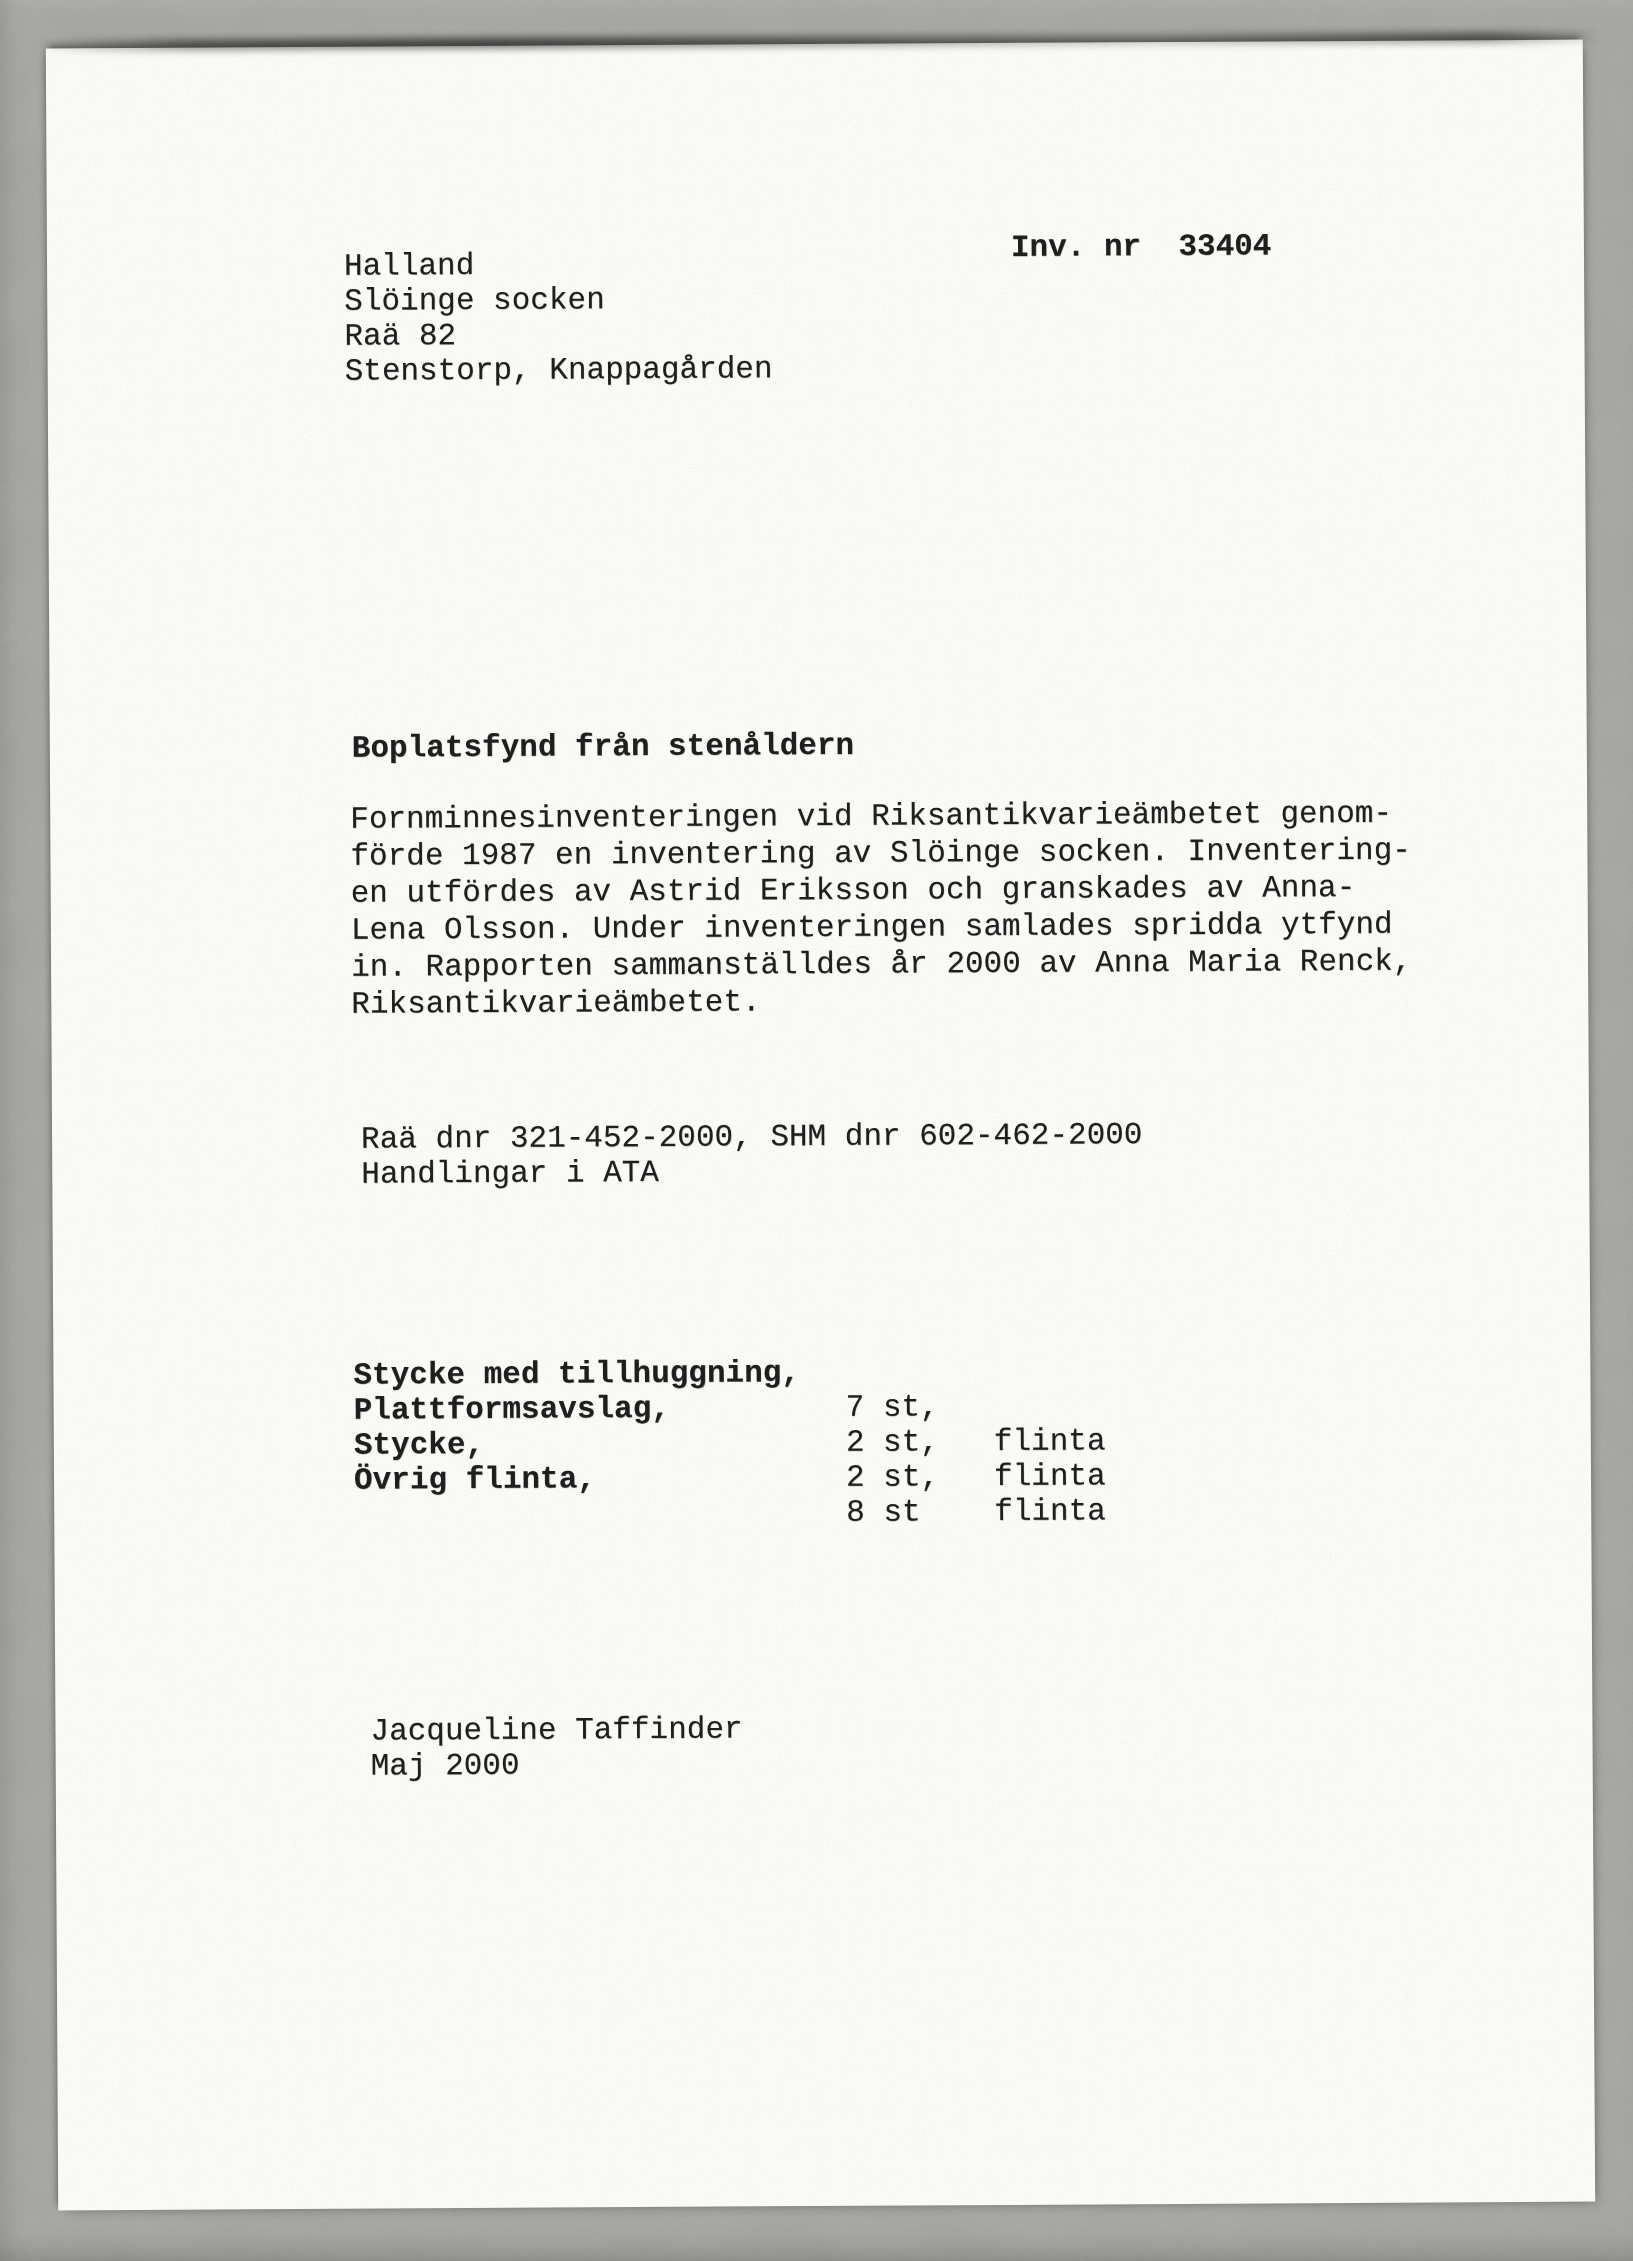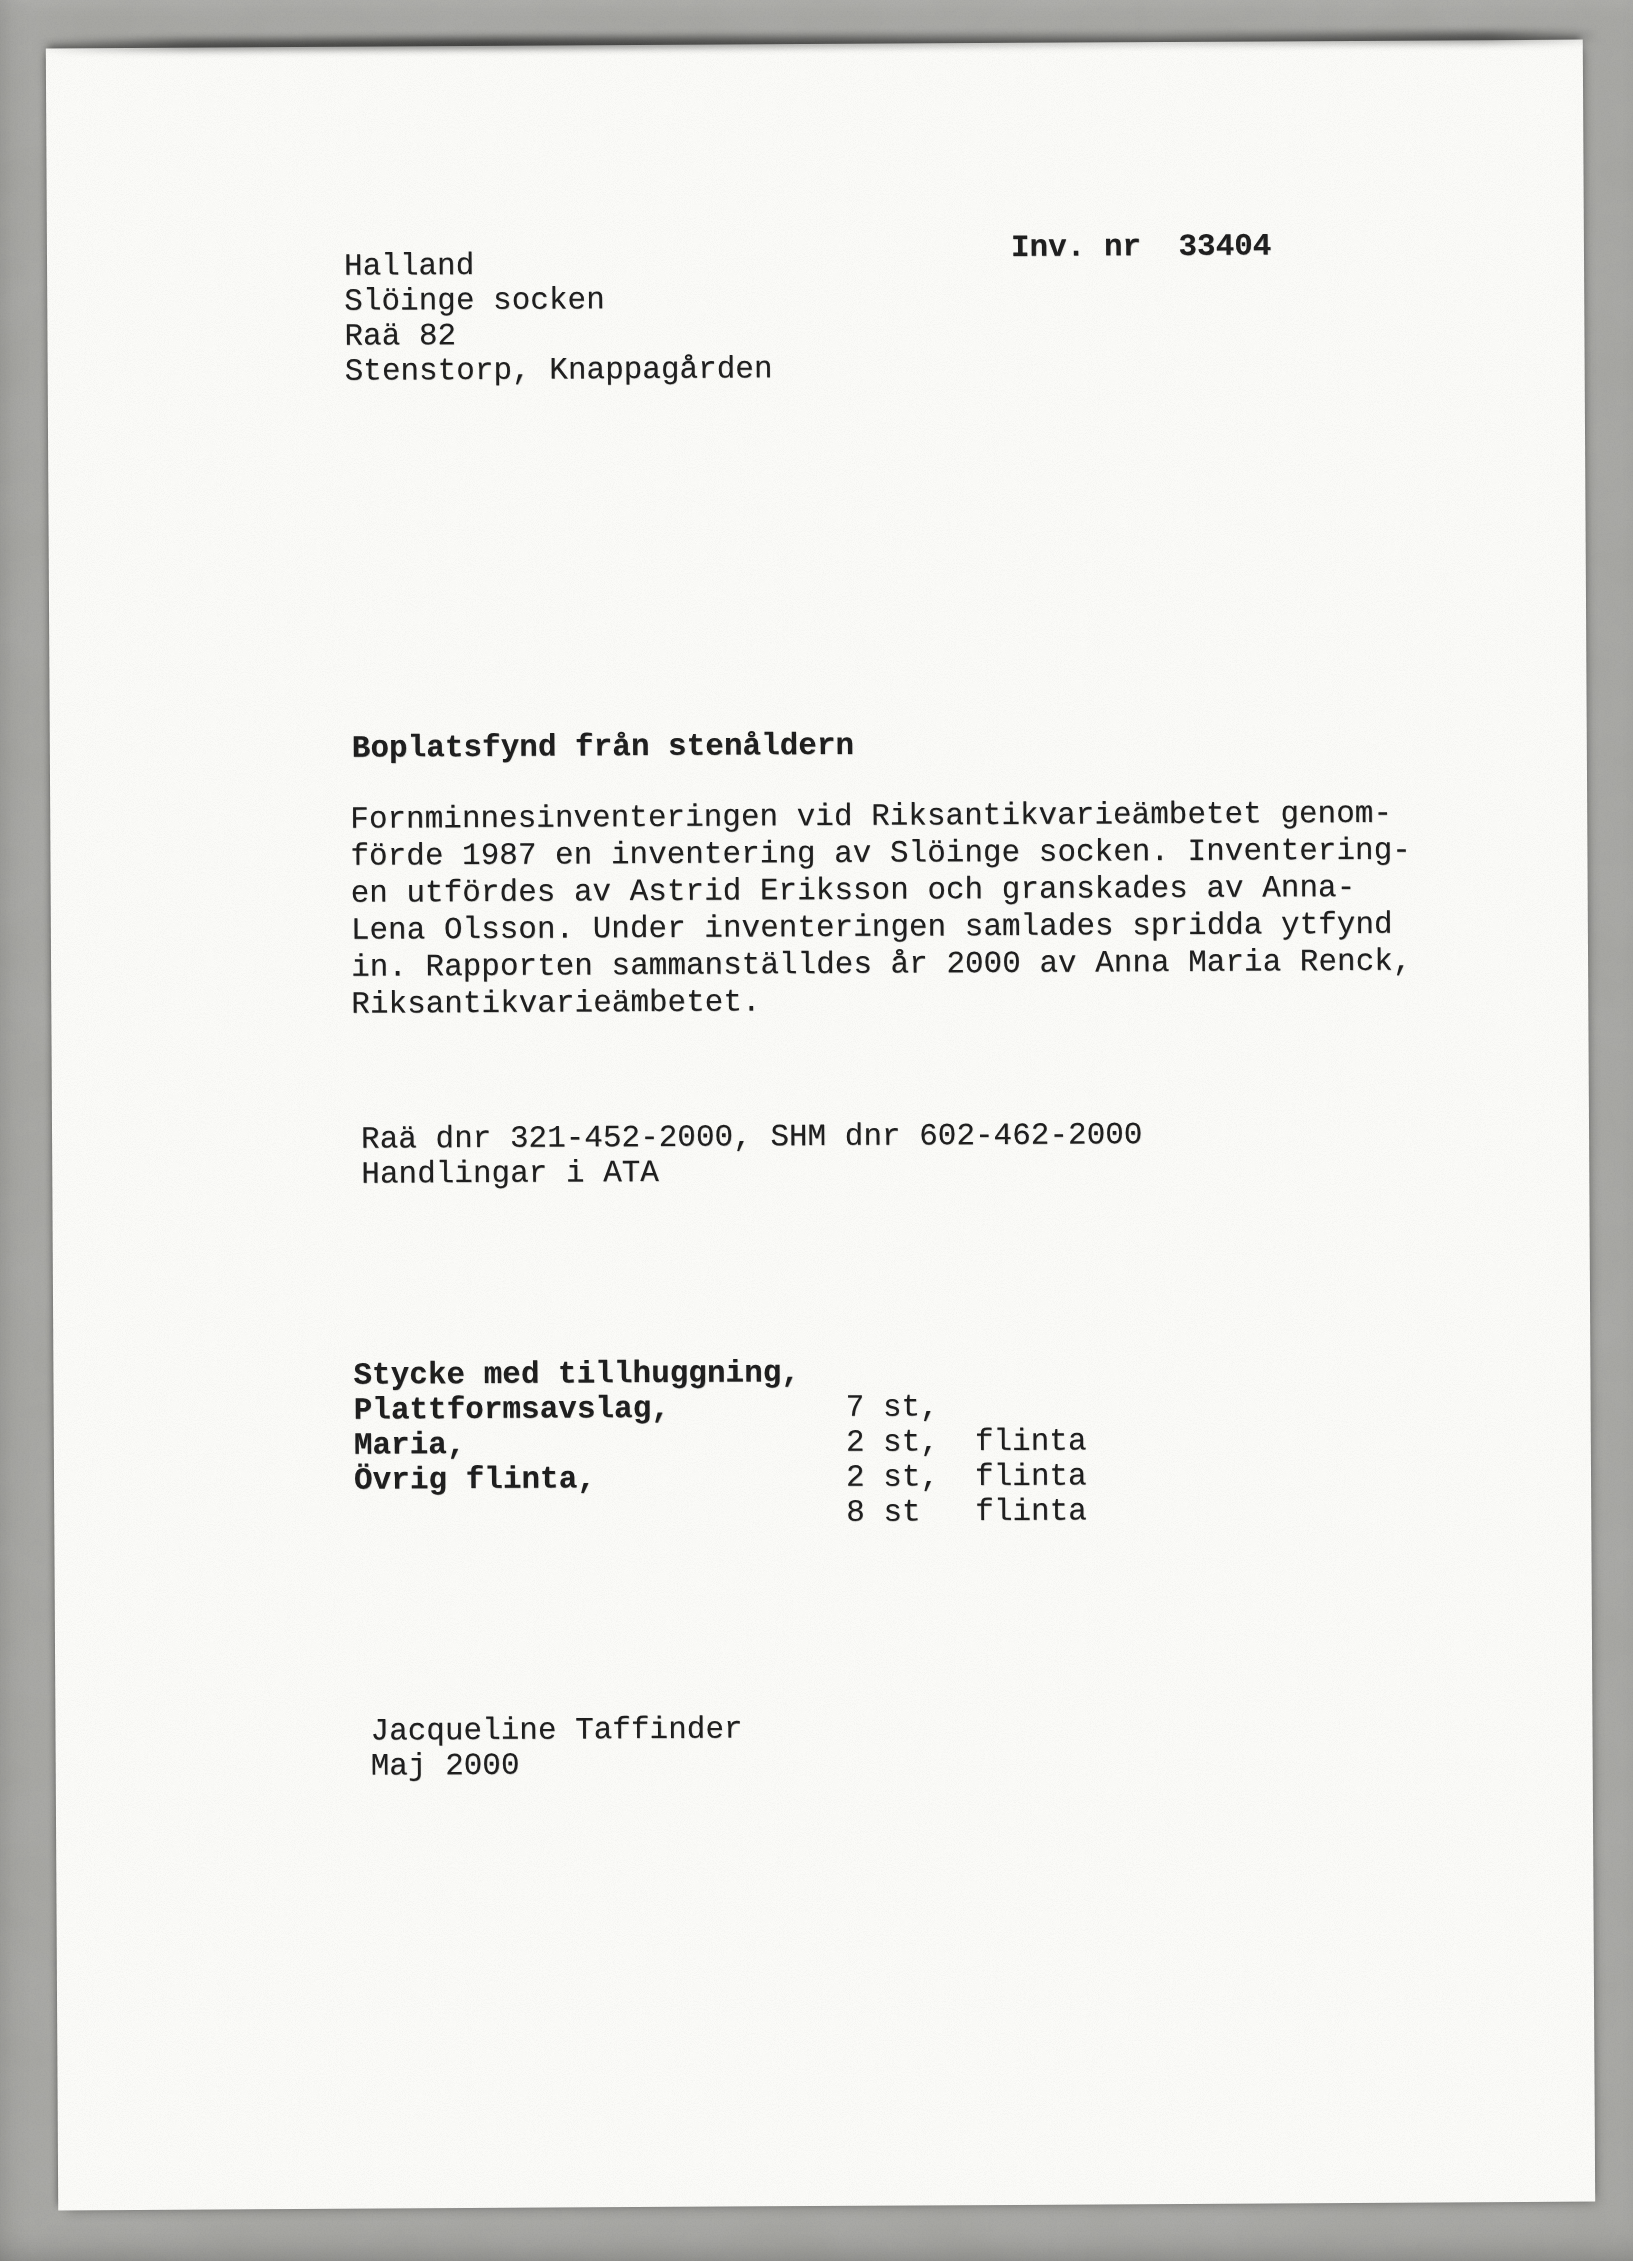--- a/index.html
+++ b/index.html
@@ -89,21 +89,21 @@
   .body-paragraph  { left: 300px;  top: 754px; line-height: 37px; }
   .reference-block { left: 309px;  top: 1075px; }
   .finds-table     { left: 300px;  top: 1276px; }
   .find-row {
     position: relative;
     height: 35px;
     white-space: pre;
   }
   .find-name { position: absolute; left: 0;     font-weight: bold; white-space: pre; }
   .find-qty  { position: absolute; left: 492px; white-space: pre; }
-  .find-mat  { position: absolute; left: 621px; white-space: pre; }
+  .find-mat  { position: absolute; left: 640px; white-space: pre; }
   .signature-block { left: 315px; top: 1667px; }
 </style>
 </head>
 <body>
 
 <div class="scene">
 
   <svg class="texture-bg" width="1633" height="2261" xmlns="http://www.w3.org/2000/svg" aria-hidden="true" viewBox="0 0 1867 2585">
     <defs>
       <filter id="mottle" x="0" y="0" width="100%" height="100%">
@@ -161,21 +161,21 @@
         <span class="find-name">Stycke med tillhuggning,</span>
         <span class="find-qty">7 st,</span>
         <span class="find-mat">flinta</span>
       </div>
       <div class="find-row">
         <span class="find-name">Plattformsavslag,</span>
         <span class="find-qty">2 st,</span>
         <span class="find-mat">flinta</span>
       </div>
       <div class="find-row">
-        <span class="find-name">Maria,</span>
+        <span class="find-name">Stycke,</span>
         <span class="find-qty">2 st,</span>
         <span class="find-mat">flinta</span>
       </div>
       <div class="find-row">
         <span class="find-name">Övrig flinta,</span>
         <span class="find-qty">8 st</span>
         <span class="find-mat"></span>
       </div>
     </div>
 

